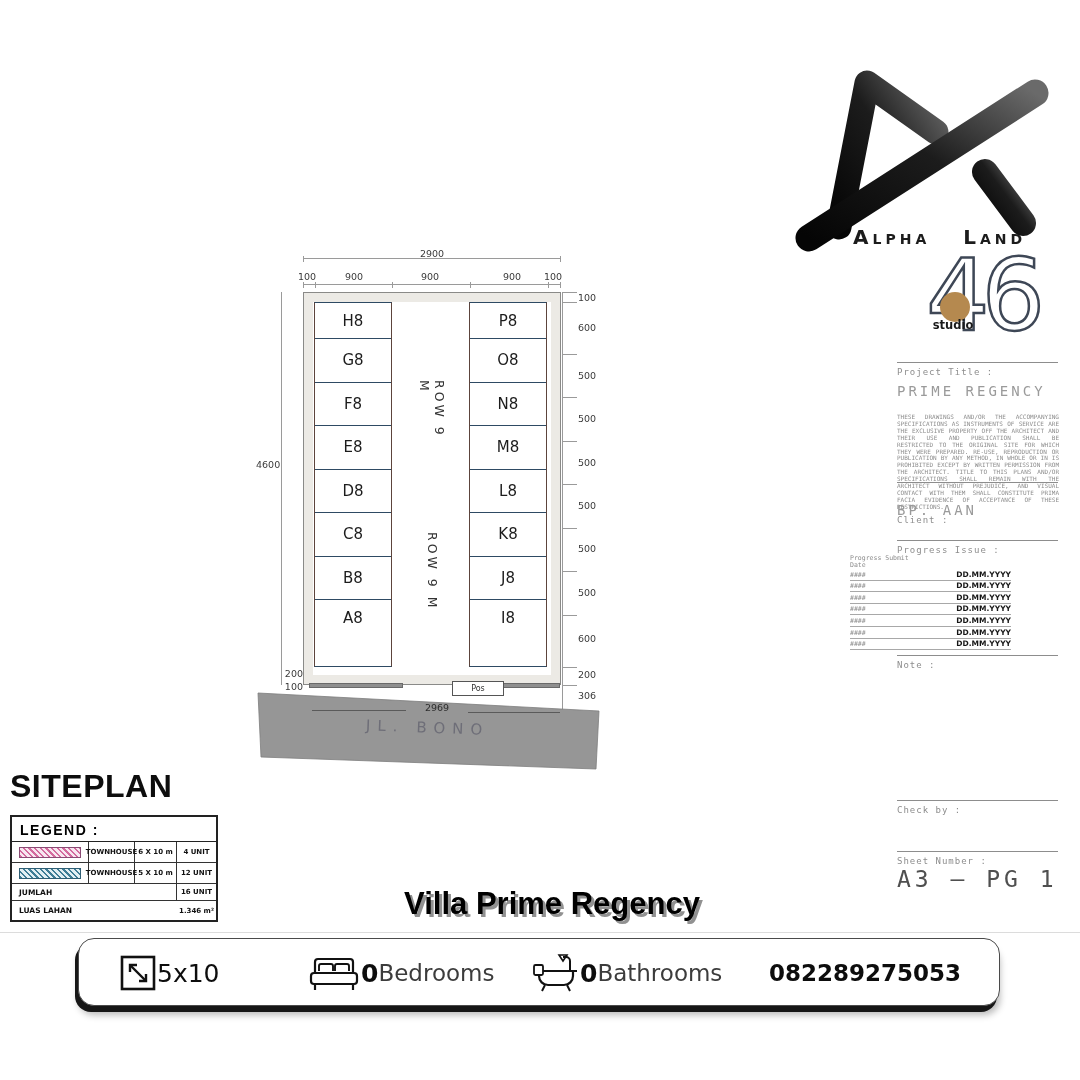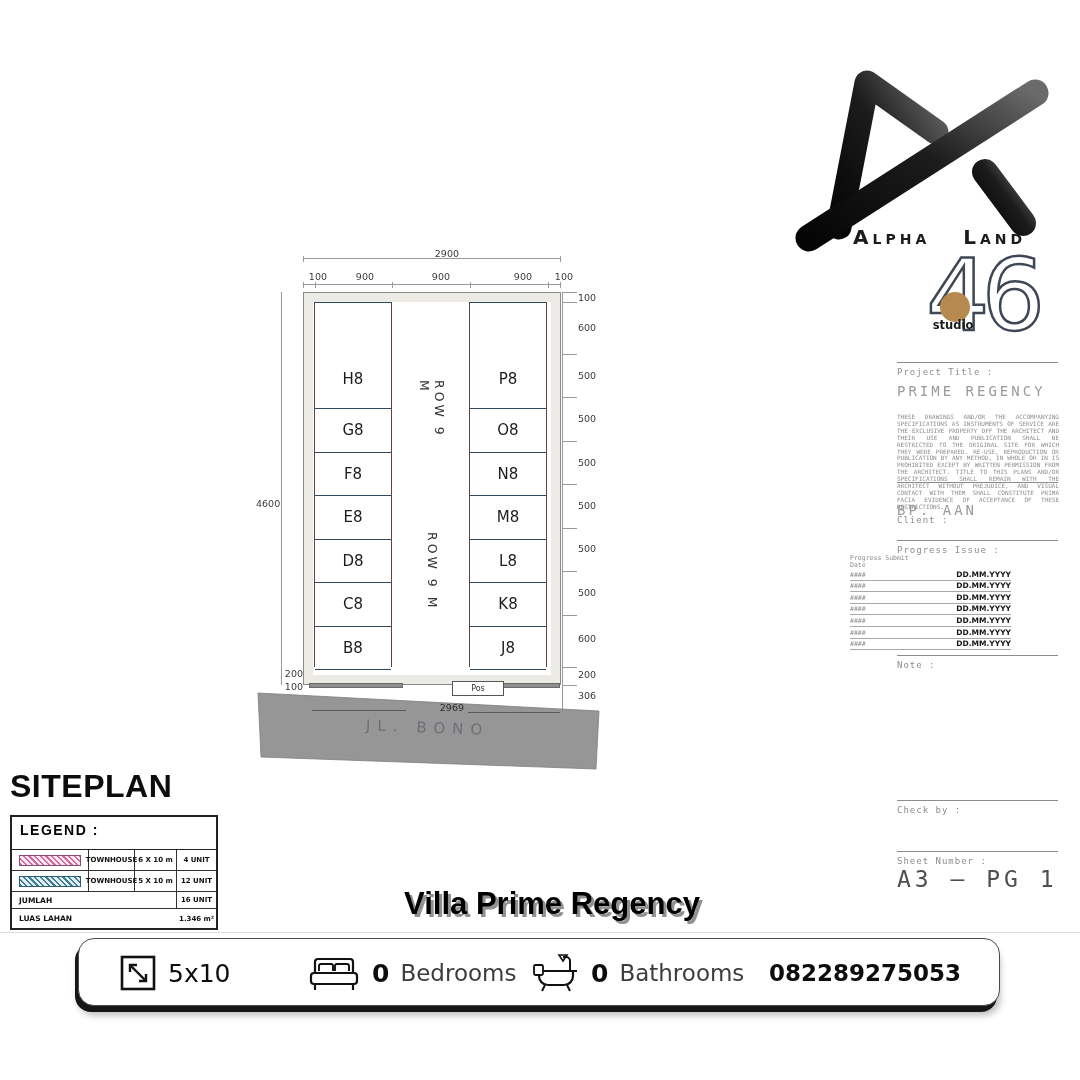--- a/index.html
+++ b/index.html
@@ -3,50 +3,50 @@
 <meta charset="utf-8">
 <style>
   * { margin:0; padding:0; box-sizing:border-box; }
   html,body { background:#fff; }
   #stage { position:relative; width:1080px; height:1080px; background:#ffffff; overflow:hidden;
            font-family:"DejaVu Sans", sans-serif; }
   .abs { position:absolute; }
 
   
   .dim { position:absolute; font-size:9.5px; color:#3a3a3a; white-space:nowrap; }
-  .dim.c { text-align:right; }
+  .dim.c { text-align:center; }
   .hline { position:absolute; border-top:1px solid #9a9a9a; }
   .vline { position:absolute; border-left:1px solid #9a9a9a; }
   .tick  { position:absolute; display:block; border-top:1px solid #9a9a9a; width:15px; left:0; }
   .tickv { position:absolute; display:block; border-left:1px solid #9a9a9a; height:6px; top:-3px; }
 
   
   .boundary { position:absolute; left:303px; top:292px; width:258px; height:393px;
               background:#eceae5; border:1px solid #8a8a88; }
   .inner    { position:absolute; left:313px; top:302px; width:238px; height:373px; background:#fff; }
   .lotcol   { position:absolute; width:78px; background:#fff;
               border-left:1px solid #5c443c; border-right:1px solid #5c443c;
               border-top:1px solid #2e4a63; border-bottom:1px solid #2e4a63; }
   .cell { display:flex; align-items:center; justify-content:center; font-size:15px; color:#1c1c1c;
           border-bottom:1px solid #2e4a63; background:#fff; }
   .cell:last-child { border-bottom:none; }
-  .h600 { height:60px;margin-top:46px; } .h500 { height:43.5px; }
+  .h600 { height:36px; } .h500 { height:43.5px; }
   .rowlabel { position:absolute; writing-mode:vertical-rl; display:flex; align-items:center; justify-content:center;
               font-size:12.5px; letter-spacing:3px; color:#333; }
   .fence { position:absolute; height:5px; background:#8f8f8f; border:0.5px solid #6a6a6a; }
   .posbox { position:absolute; left:452px; top:681px; width:52px; height:15px; background:#fff;
             border:1px solid #555; font-size:8px; color:#333; display:flex; align-items:center; justify-content:center; }
   .roadtext { position:absolute; left:366px; top:719px; width:140px; letter-spacing:7px; font-size:15px;
               color:#6e6e78; transform:rotate(2.2deg); font-weight:500; }
 
   
   .siteplan-h { position:absolute; left:10px; top:768px; font-family:"Liberation Sans", sans-serif;
                 font-size:32px; font-weight:800; letter-spacing:0.5px; color:#0d0d0d; }
   .legend { position:absolute; left:10px; top:815px; width:208px; background:#fff; border:2px solid #222; }
-  .legend .hdr { padding:5px 8px 11px; font-size:14px; font-weight:bold; letter-spacing:1.5px;
+  .legend .hdr { padding:5px 8px 3px; font-size:14px; font-weight:bold; letter-spacing:1.5px;
                  border-bottom:1.5px solid #222; font-family:"Liberation Sans", sans-serif; }
   .lrow { display:grid; grid-template-columns:77px 46px 42px 1fr; border-bottom:1px solid #333; }
   .lrow:last-child { border-bottom:none; }
   .lcell { border-right:1px solid #333; display:flex; align-items:center; justify-content:center;
            font-size:7px; font-weight:bold; color:#111; padding:2px 2px; }
   .lcell:last-child { border-right:none; }
   .lcell.span { grid-column:1 / 4; justify-content:flex-start; padding-left:7px; font-size:7.5px; }
   .swatch { width:62px; height:11px; }
   .sw-pink { background:repeating-linear-gradient(45deg,#d46a9e 0 1.5px,#f7e7f0 1.5px 4px); border:1px solid #8a4a74; }
   .sw-blue { background:repeating-linear-gradient(45deg,#3e7d96 0 1.5px,#e2eff3 1.5px 4px); border:1px solid #2e5e74; }
@@ -73,21 +73,21 @@
               font-family:"DejaVu Sans", sans-serif; }
 
   
   .sectline { position:absolute; left:0; top:932px; width:1080px; border-top:1px solid #dcdcdc; }
   .villa-title { position:absolute; left:50%; top:886px; transform:translateX(-50%);
                  font-family:"Liberation Sans", sans-serif; font-size:31px; font-weight:700; color:#000;
                  text-shadow:3px 3px 0 #919191; white-space:nowrap;margin-left:12px; }
   .bar { position:absolute; left:78px; top:938px; width:922px; height:68px; background:#fff;
          border:1.5px solid #4a4a4a; border-radius:16px;
          box-shadow:-3px 6px 0 0 #161616, 0 9px 7px rgba(0,0,0,0.28); }
-  .bargroup { position:absolute; display:flex; align-items:center; gap:11px; height:68px; top:0; }
+  .bargroup { position:absolute; display:flex; align-items:center; height:68px; top:0; }
   .barnum { font-size:25px; font-weight:bold; color:#0d0d0d; }
   .barlab { font-size:23px; color:#3c3c3c; }
   .barsize { font-size:25px; font-weight:500; color:#0d0d0d; }
   .barphone { position:absolute; right:38px; top:0; height:68px; display:flex; align-items:center;
               font-size:23px; font-weight:bold; color:#0d0d0d; }
 </style>
 </head>
 <body>
 
 <div id="stage">
@@ -161,21 +161,21 @@
   <div class="hline" style="left:303px; top:284px; width:258px;">
     <i class="tickv" style="left:0;"></i>
       <i class="tickv" style="left:12px;"></i>
       <i class="tickv" style="left:89px;"></i>
     <i class="tickv" style="left:167px;"></i>
       <i class="tickv" style="left:245px;"></i>
       <i class="tickv" style="left:257px;"></i>
   </div>
 
   <div class="vline" style="left:281px; top:292px; height:393px;"></div>
-  <div class="dim" style="left:256px; top:498px;">4600</div>
+  <div class="dim" style="left:256px; top:459px;">4600</div>
   <div class="dim" style="left:275px; top:668px; width:28px; text-align:right;">200</div>
   <div class="dim" style="left:275px; top:681px; width:28px; text-align:right;">100</div>
 
   <div class="vline" style="left:562px; top:292px; height:420px;"></div>
   <div class="abs" style="left:562px; top:0; width:15px;">
     <i class="tick" style="top:292px;"></i>
       <i class="tick" style="top:302px;"></i>
       <i class="tick" style="top:354px;"></i>
     <i class="tick" style="top:397px;"></i>
       <i class="tick" style="top:441px;"></i>

